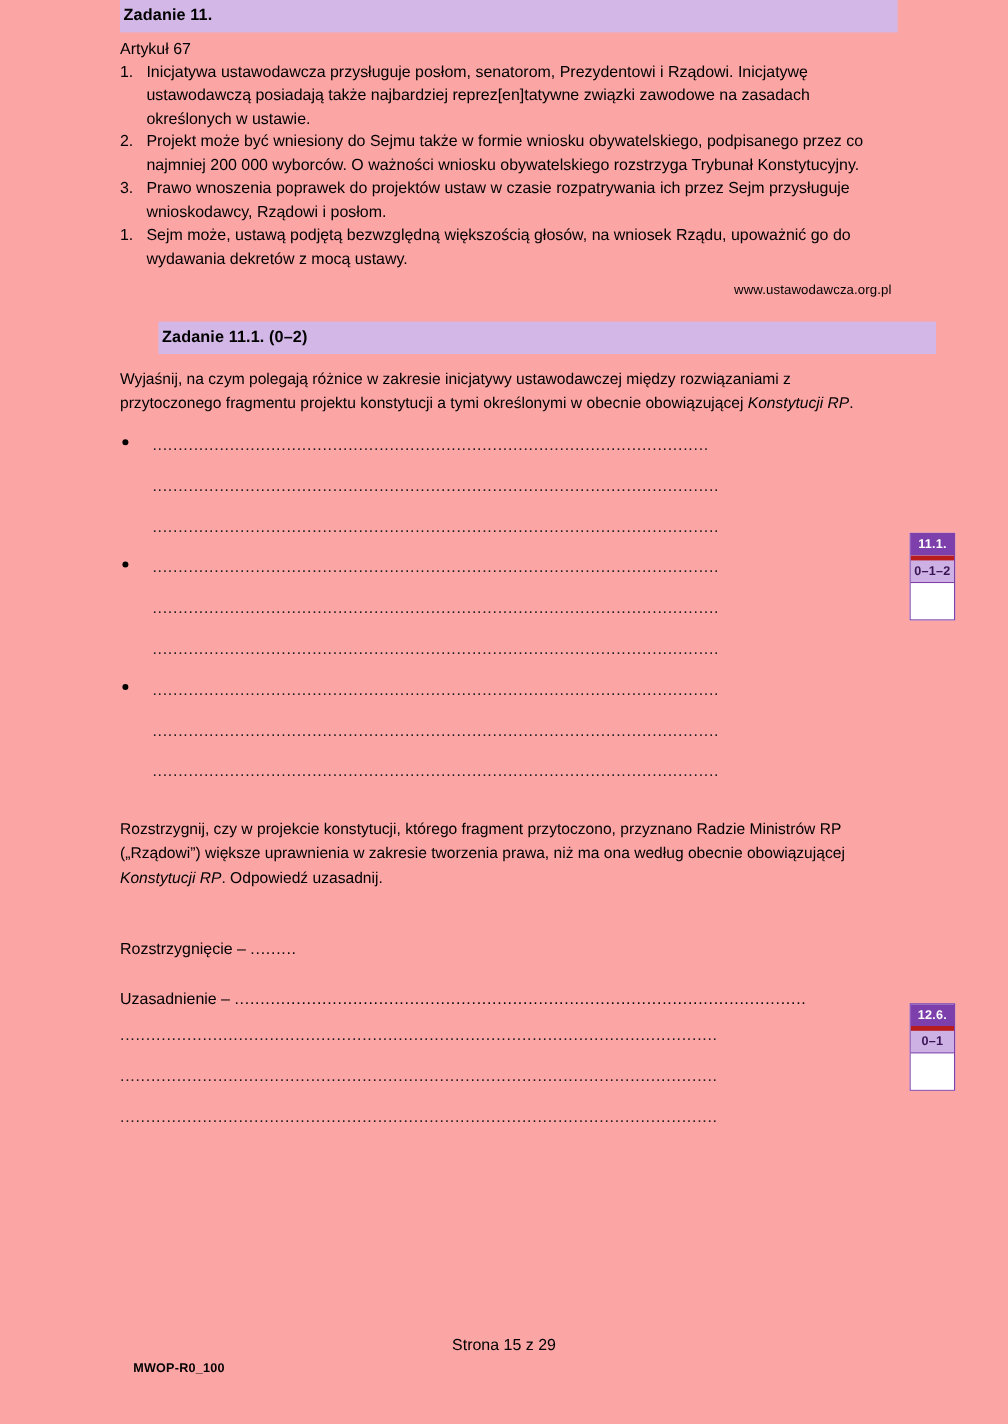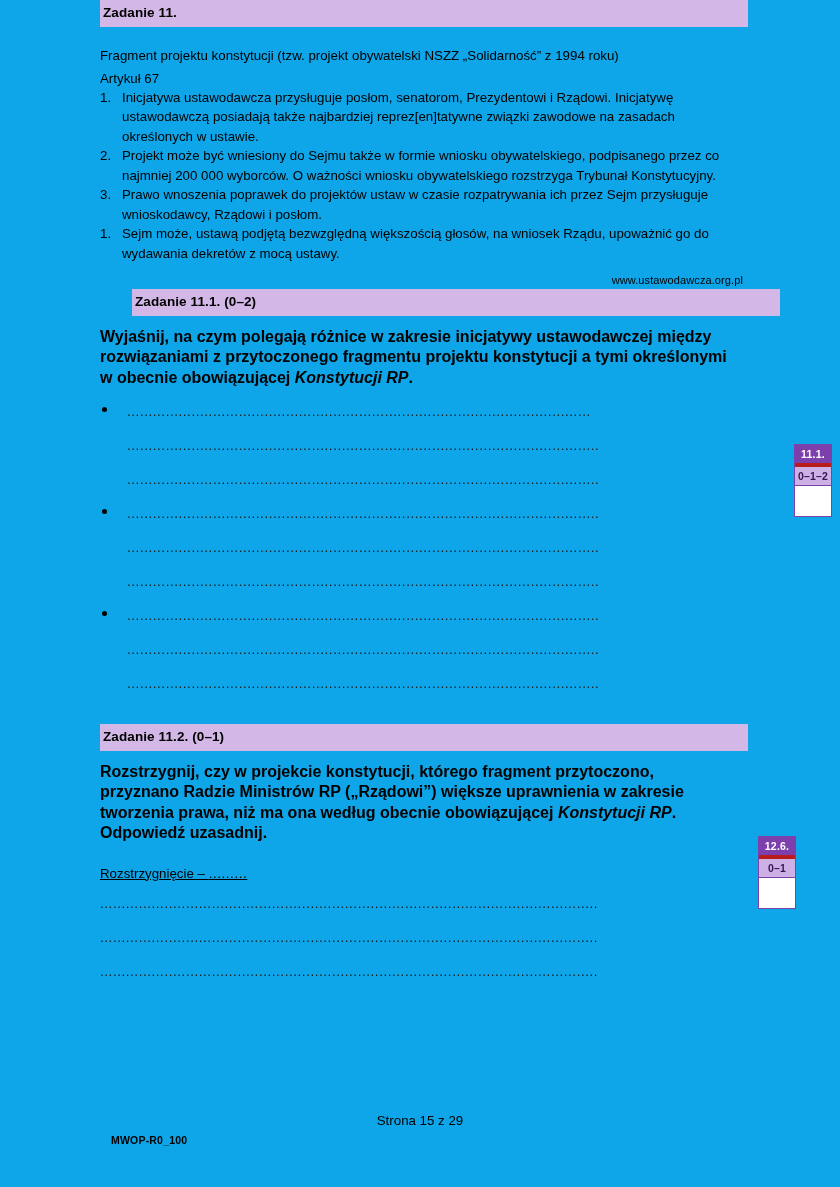--- a/index.html
+++ b/index.html
@@ -8,21 +8,21 @@
     background: #ffffff;
   }
   body {
     font-family: "Liberation Sans", sans-serif;
     color: #000000;
   }
   #page {
     position: relative;
     width: 840px;
     height: 1187px;
-    background: #0ea5e9;
+    background: #fca5a5;
     overflow: hidden;
   }
   .content {
     position: absolute;
     left: 100px;
     top: 0;
     width: 645px;
   }
 
   
@@ -65,22 +65,22 @@
   .source {
     text-align: right;
     font-size: 11px;
     margin-top: 11px;
     padding-right: 2px;
     letter-spacing: 0.1px;
   }
 
   
   .prompt {
-    font-weight: bold;
-    font-size: 16px;
+    font-weight: normal;
+    font-size: 13px;
     line-height: 20.5px;
     margin-top: 11px;
     width: 630px;
   }
   .prompt i { font-style: italic; }
 
   
   .score-box {
     position: absolute;
     width: 38px;
@@ -188,21 +188,20 @@
 <body>
 
 <div id="page">
 
   <div class="content">
 
     <div class="task-bar wide">
       <span>Zadanie 11.</span>
     </div>
 
-    <p class="para intro">Fragment projektu konstytucji (tzw. projekt obywatelski NSZZ „Solidarność” z 1994 roku)</p>
 
     <p class="para artykul">Artykuł 67</p>
 
     <ol class="numlist">
       <li>
         <span class="num">1.</span>
         <span>Inicjatywa ustawodawcza przysługuje posłom, senatorom, Prezydentowi i Rządowi. Inicjatywę ustawodawczą posiadają także najbardziej reprez[en]tatywne związki zawodowe na zasadach określonych w ustawie.</span>
       </li>
       <li>
         <span class="num">2.</span>
@@ -217,21 +216,21 @@
 
     <ol class="numlist">
       <li>
         <span class="num">1.</span>
         <span>Sejm może, ustawą podjętą bezwzględną większością głosów, na wniosek Rządu, upoważnić go do wydawania dekretów z mocą ustawy.</span>
       </li>
     </ol>
 
     <div class="source">www.ustawodawcza.org.pl</div>
 
-    <div style="margin-top:3px;padding-left:32px;">
+    <div style="margin-top:20px;padding-left:32px;">
       <div class="task-bar" style="width:639px;">
         <span>Zadanie 11.1. (0–2)</span>
       </div>
     </div>
 
     <div class="prompt">
       <span>Wyjaśnij, na czym polegają różnice w zakresie inicjatywy ustawodawczej między rozwiązaniami z przytoczonego fragmentu projektu konstytucji a tymi określonymi w obecnie obowiązującej </span><i>Konstytucji RP</i><span>.</span>
     </div>
 
     <div class="ans-group">
@@ -264,50 +263,48 @@
       </div>
       <div class="ans-row">
         <span class="dots full">..............................................................................................................</span>
       </div>
       <div class="ans-row">
         <span class="dots full">..............................................................................................................</span>
       </div>
 
     </div>
 
-    <div style="margin-top:13px;">
-      <div class="task-bar" style="width:639px;">
-        <span>Zadanie 11.2. (0–1)</span>
-      </div>
-    </div>
 
     <div class="prompt">
       <span>Rozstrzygnij, czy w projekcie konstytucji, którego fragment przytoczono, przyznano Radzie Ministrów RP („Rządowi”) większe uprawnienia w zakresie tworzenia prawa, niż ma ona według obecnie obowiązującej </span><i>Konstytucji RP</i><span>. Odpowiedź uzasadnij.</span>
     </div>
 
-    <div class="fill-line" style="margin-top:20px;text-decoration:underline;">
+    <div class="fill-line" style="margin-top:39px;">
       <span>Rozstrzygnięcie – </span><span class="dots-inline">.........</span>
     </div>
 
+    <div class="fill-line" style="margin-top:23px;">
+      <span>Uzasadnienie – </span><span class="dots-inline">...............................................................................................................</span>
+    </div>
 
     <div style="margin-top:14px;">
       <div class="plain-row">
         <span class="dots">....................................................................................................................</span>
       </div>
       <div class="plain-row">
         <span class="dots">....................................................................................................................</span>
       </div>
       <div class="plain-row">
         <span class="dots">....................................................................................................................</span>
       </div>
     </div>
 
   </div>
 
-  <div class="score-box" style="left:794px; top:444px;">
+  <div class="score-box" style="left:758px; top:444px;">
     <div class="score-head">11.1.</div>
     <div class="score-pts">0–1–2</div>
     <div class="score-blank"></div>
   </div>
 
   <div class="score-box" style="left:758px; top:836px;">
     <div class="score-head">12.6.</div>
     <div class="score-pts">0–1</div>
     <div class="score-blank"></div>
   </div>

